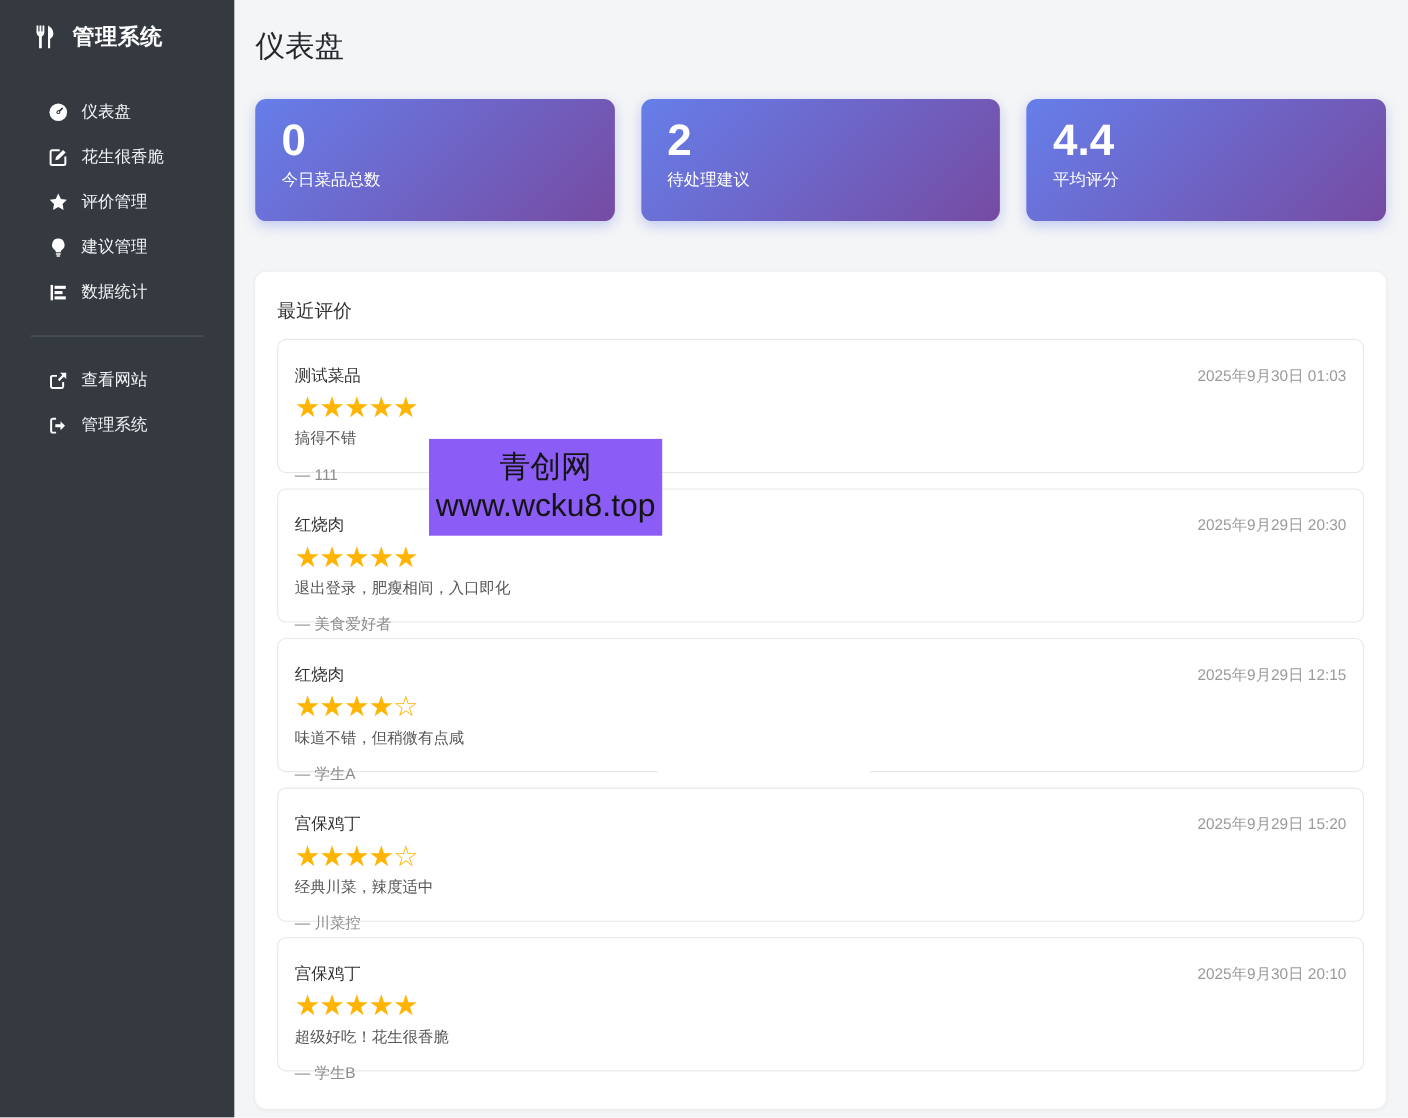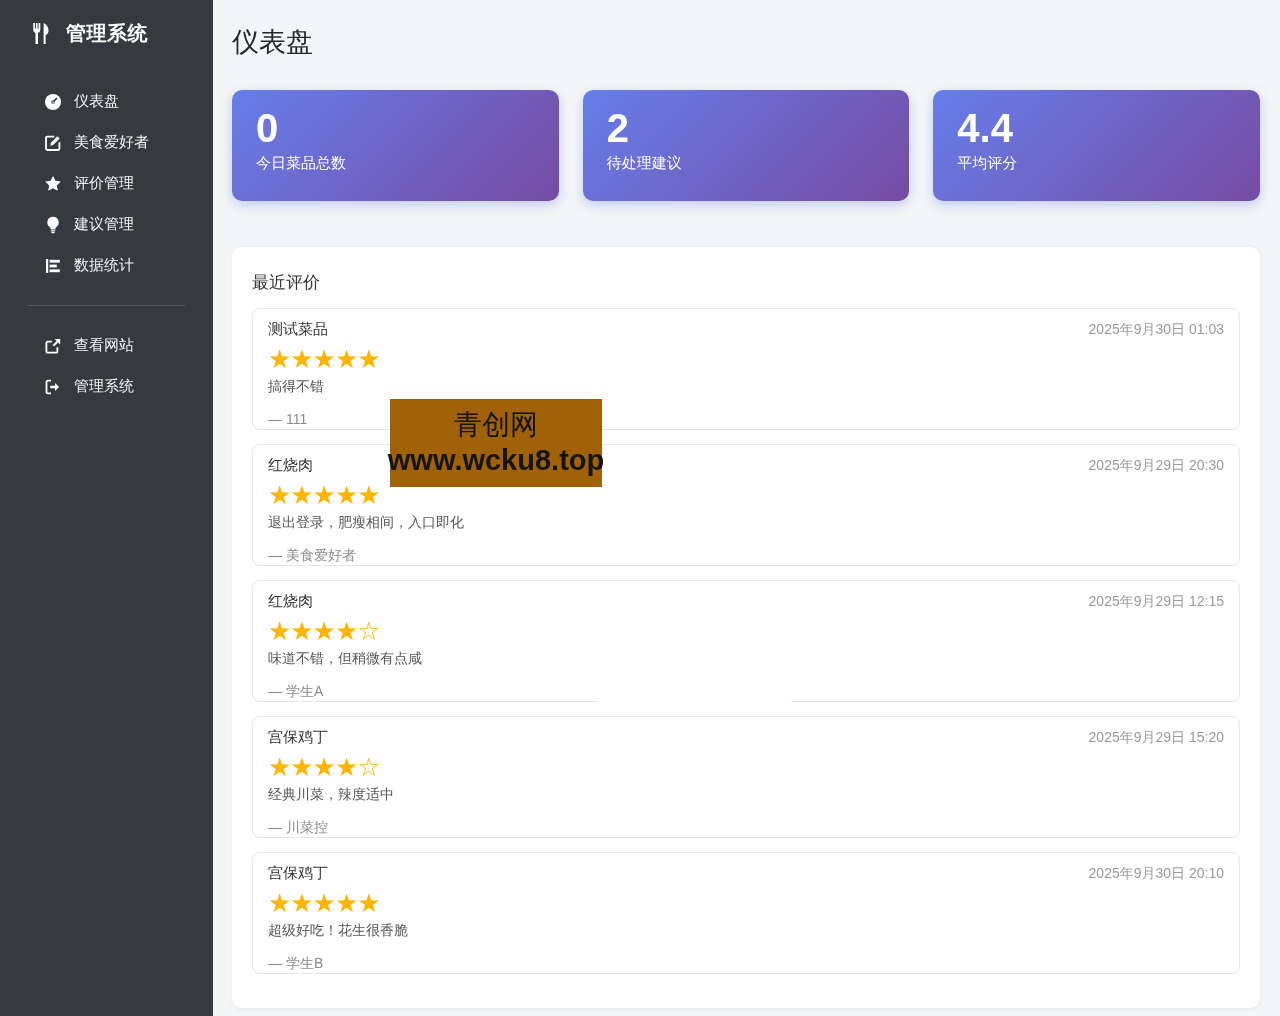--- a/index.html
+++ b/index.html
@@ -59,45 +59,45 @@
     background: #fff; border-radius: 10px;
     padding: 18px 20px 20px 20px;
     box-shadow: 0 1px 4px rgba(0,0,0,.06);
     min-height: 750px;
   }
   .panel-title { font-size: 17px; font-weight: 500; color: #333; margin: 6px 0 14px 0; }
 
   .review-card {
     border: 1px solid #e7e7e7; border-radius: 8px;
     background: #fff;
-    padding: 11px 15px 13px 15px;
+    padding: 23px 15px 13px 15px;
     margin-bottom: 14px;
     height: 122px;
   }
   .review-head { display: flex; justify-content: space-between; align-items: baseline; }
   .review-dish { font-size: 15px; font-weight: 500; color: #333; }
   .review-date { font-size: 14px; color: #9a9a9a; }
   .review-stars {
     font-size: 26px; line-height: 1; color: #ffb400;
     letter-spacing: -1px; margin: 7px 0 4px 0;
     font-family: "DejaVu Sans", sans-serif;
   }
   .review-comment { font-size: 14px; color: #555; margin: 6px 0 0 0; }
   .review-author { font-size: 14px; color: #8c8c8c; margin-top: 15px; }
 
   
   .watermark {
     position: absolute; left: 390px; top: 399px;
     width: 212px; height: 88px;
-    background: #a16207;
+    background: #8b5cf6;
     display: flex; flex-direction: column; align-items: center; justify-content: center;
     z-index: 60; text-align: center;
   }
   .watermark-line1 { font-size: 28px; color: #141414; line-height: 1.25; }
-  .watermark-line2 { font-size: 29px; color: #141414; line-height: 1.25; font-weight: bold; }
+  .watermark-line2 { font-size: 29px; color: #141414; line-height: 1.25; }
   .watermark-patch {
     position: absolute; left: 598px; top: 680px;
     width: 193px; height: 28px;
     background: #ffffff; z-index: 60;
   }
 </style>
 </head>
 <body>
 
 <aside class="sidebar">
@@ -124,21 +124,21 @@
       <span>仪表盘</span>
     </div>
 
     <div class="menu-item">
       <span class="mi">
         <svg viewBox="0 0 18 18" width="18" height="18">
           <path fill="none" stroke="#fff" stroke-width="1.8" d="M10.3 2.6H3.4A1.4 1.4 0 0 0 2 4v10.6A1.4 1.4 0 0 0 3.4 16H14a1.4 1.4 0 0 0 1.4-1.4V8.3"></path>
           <path fill="#fff" d="M6.9 8.8l6.5-6.5 2.3 2.3-6.5 6.5-2.9.6z"></path>
         </svg>
       </span>
-      <span>美食爱好者</span>
+      <span>花生很香脆</span>
     </div>
 
     <div class="menu-item">
       <span class="mi">
         <svg viewBox="0 0 18 18" width="18" height="18">
           <path fill="#fff" d="M9 .9l2.4 4.9 5.4.8-3.9 3.8.9 5.4L9 13.2l-4.8 2.6.9-5.4L1.2 6.6l5.4-.8z"></path>
         </svg>
       </span>
       <span>评价管理</span>
     </div>

